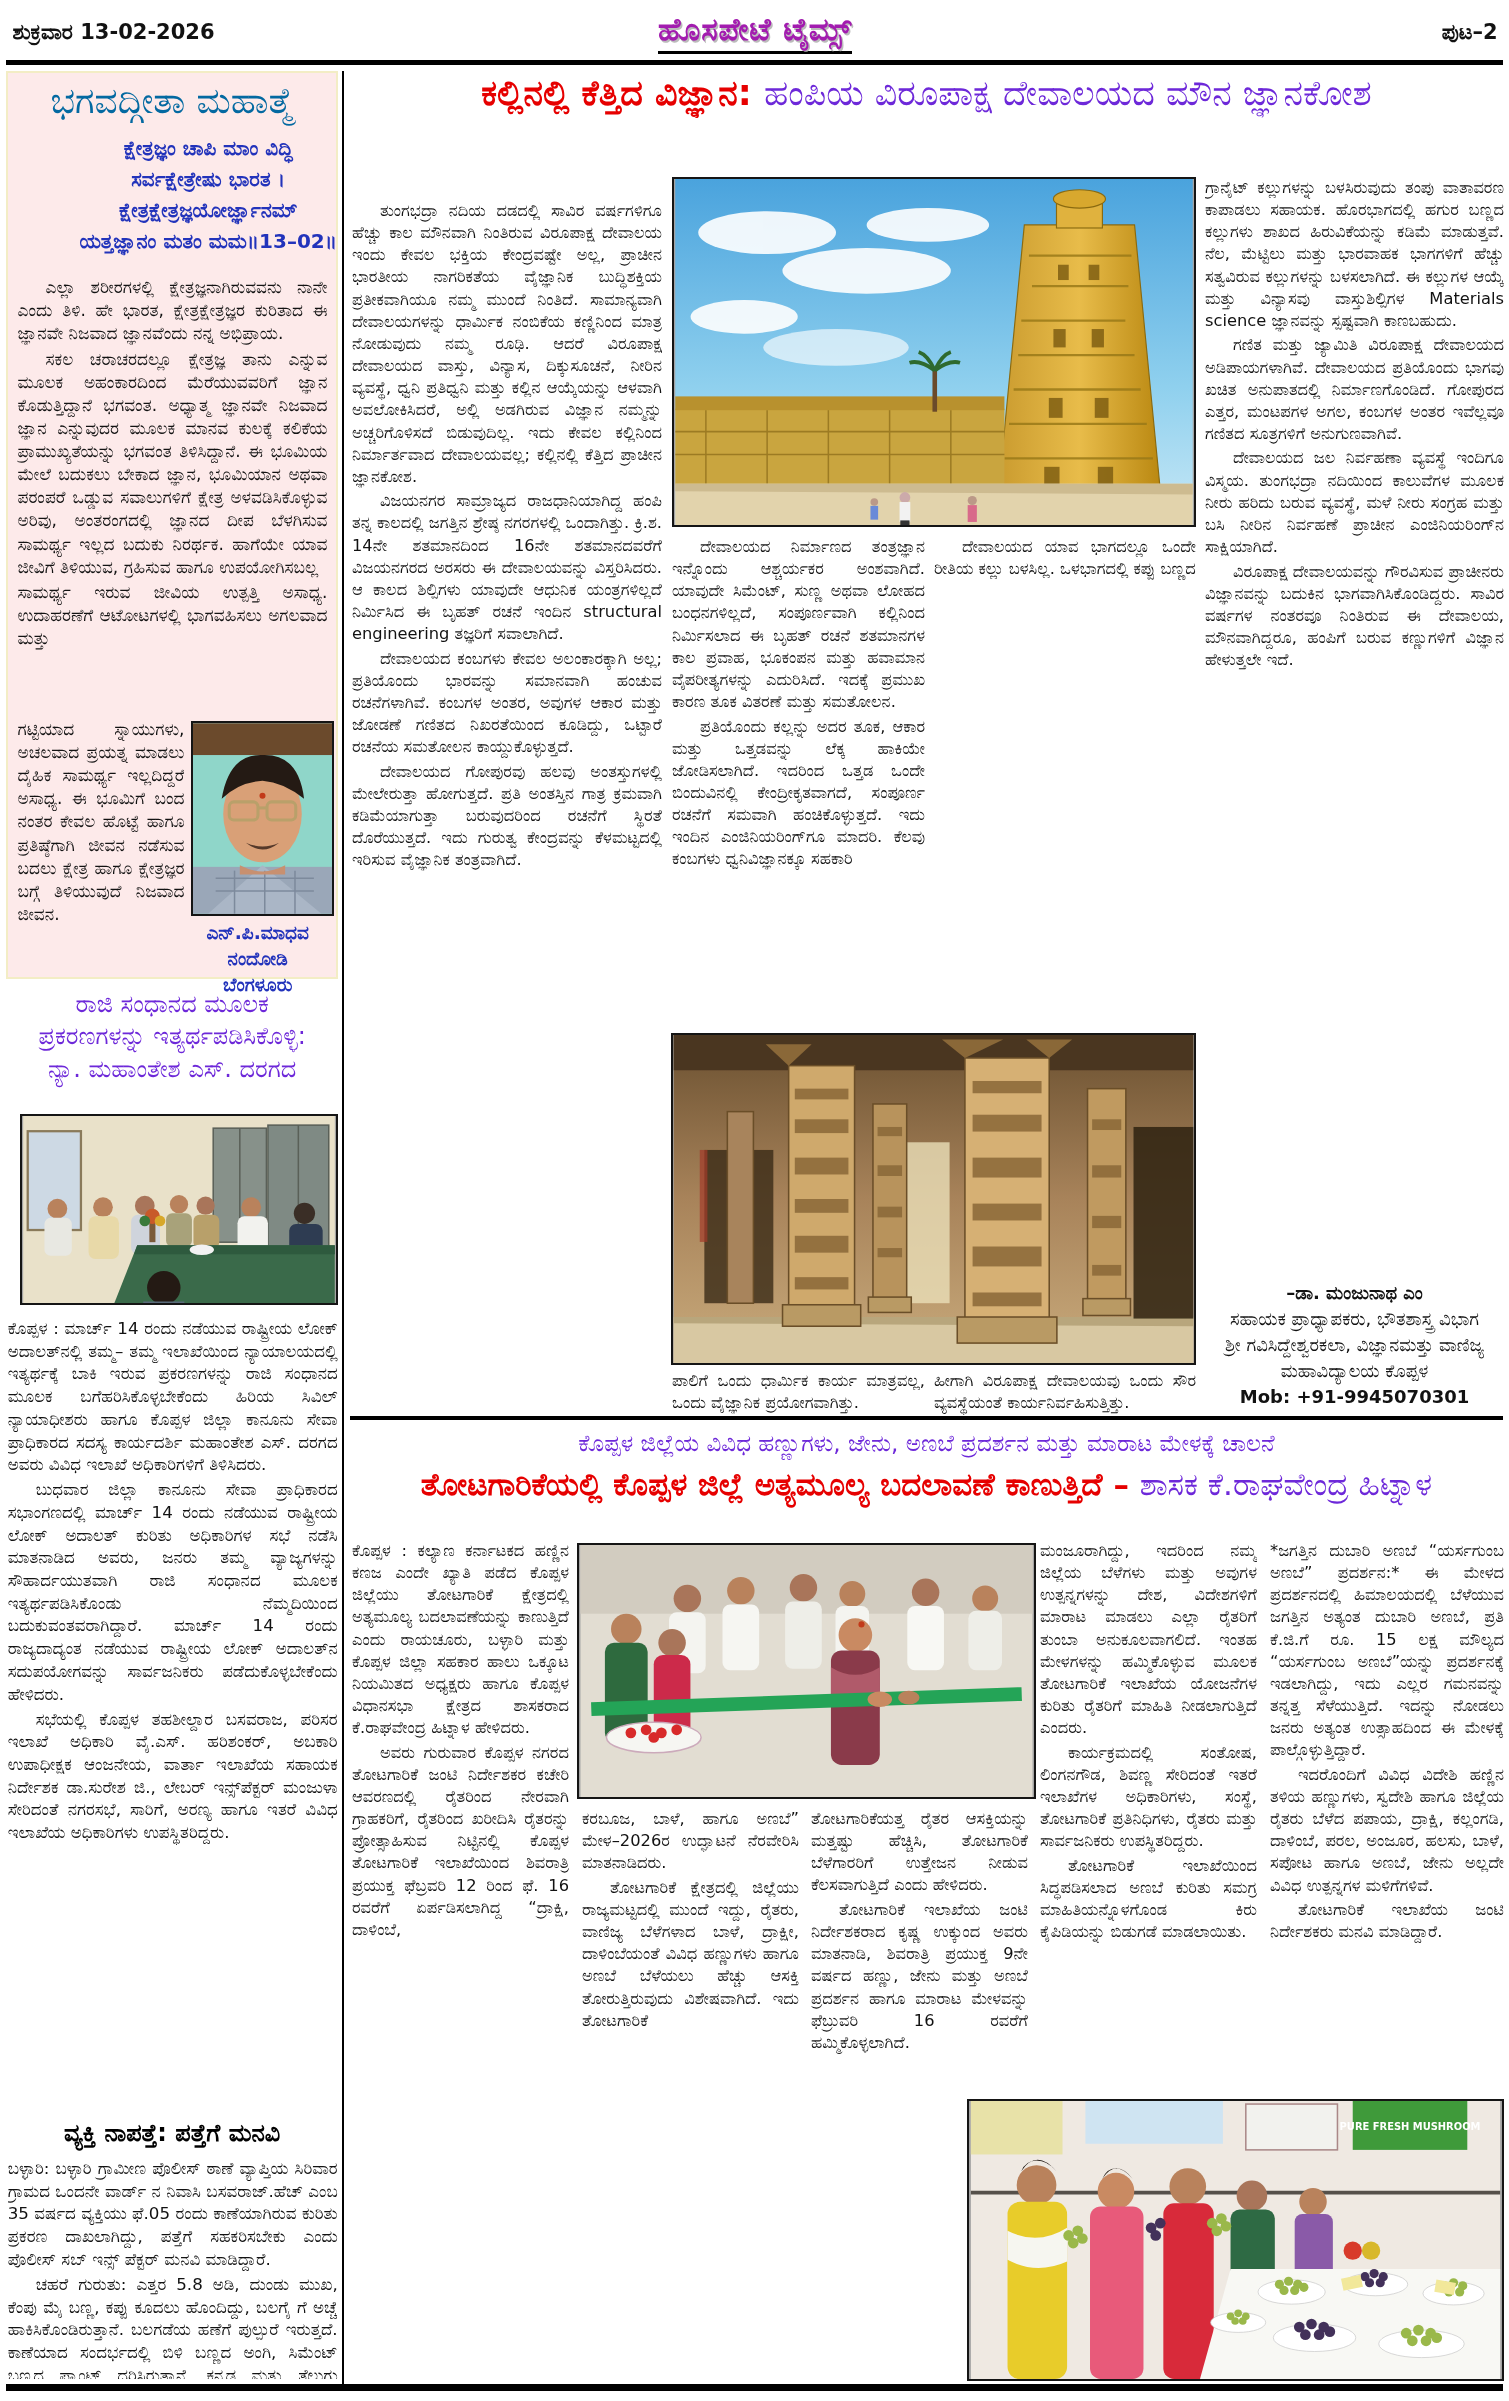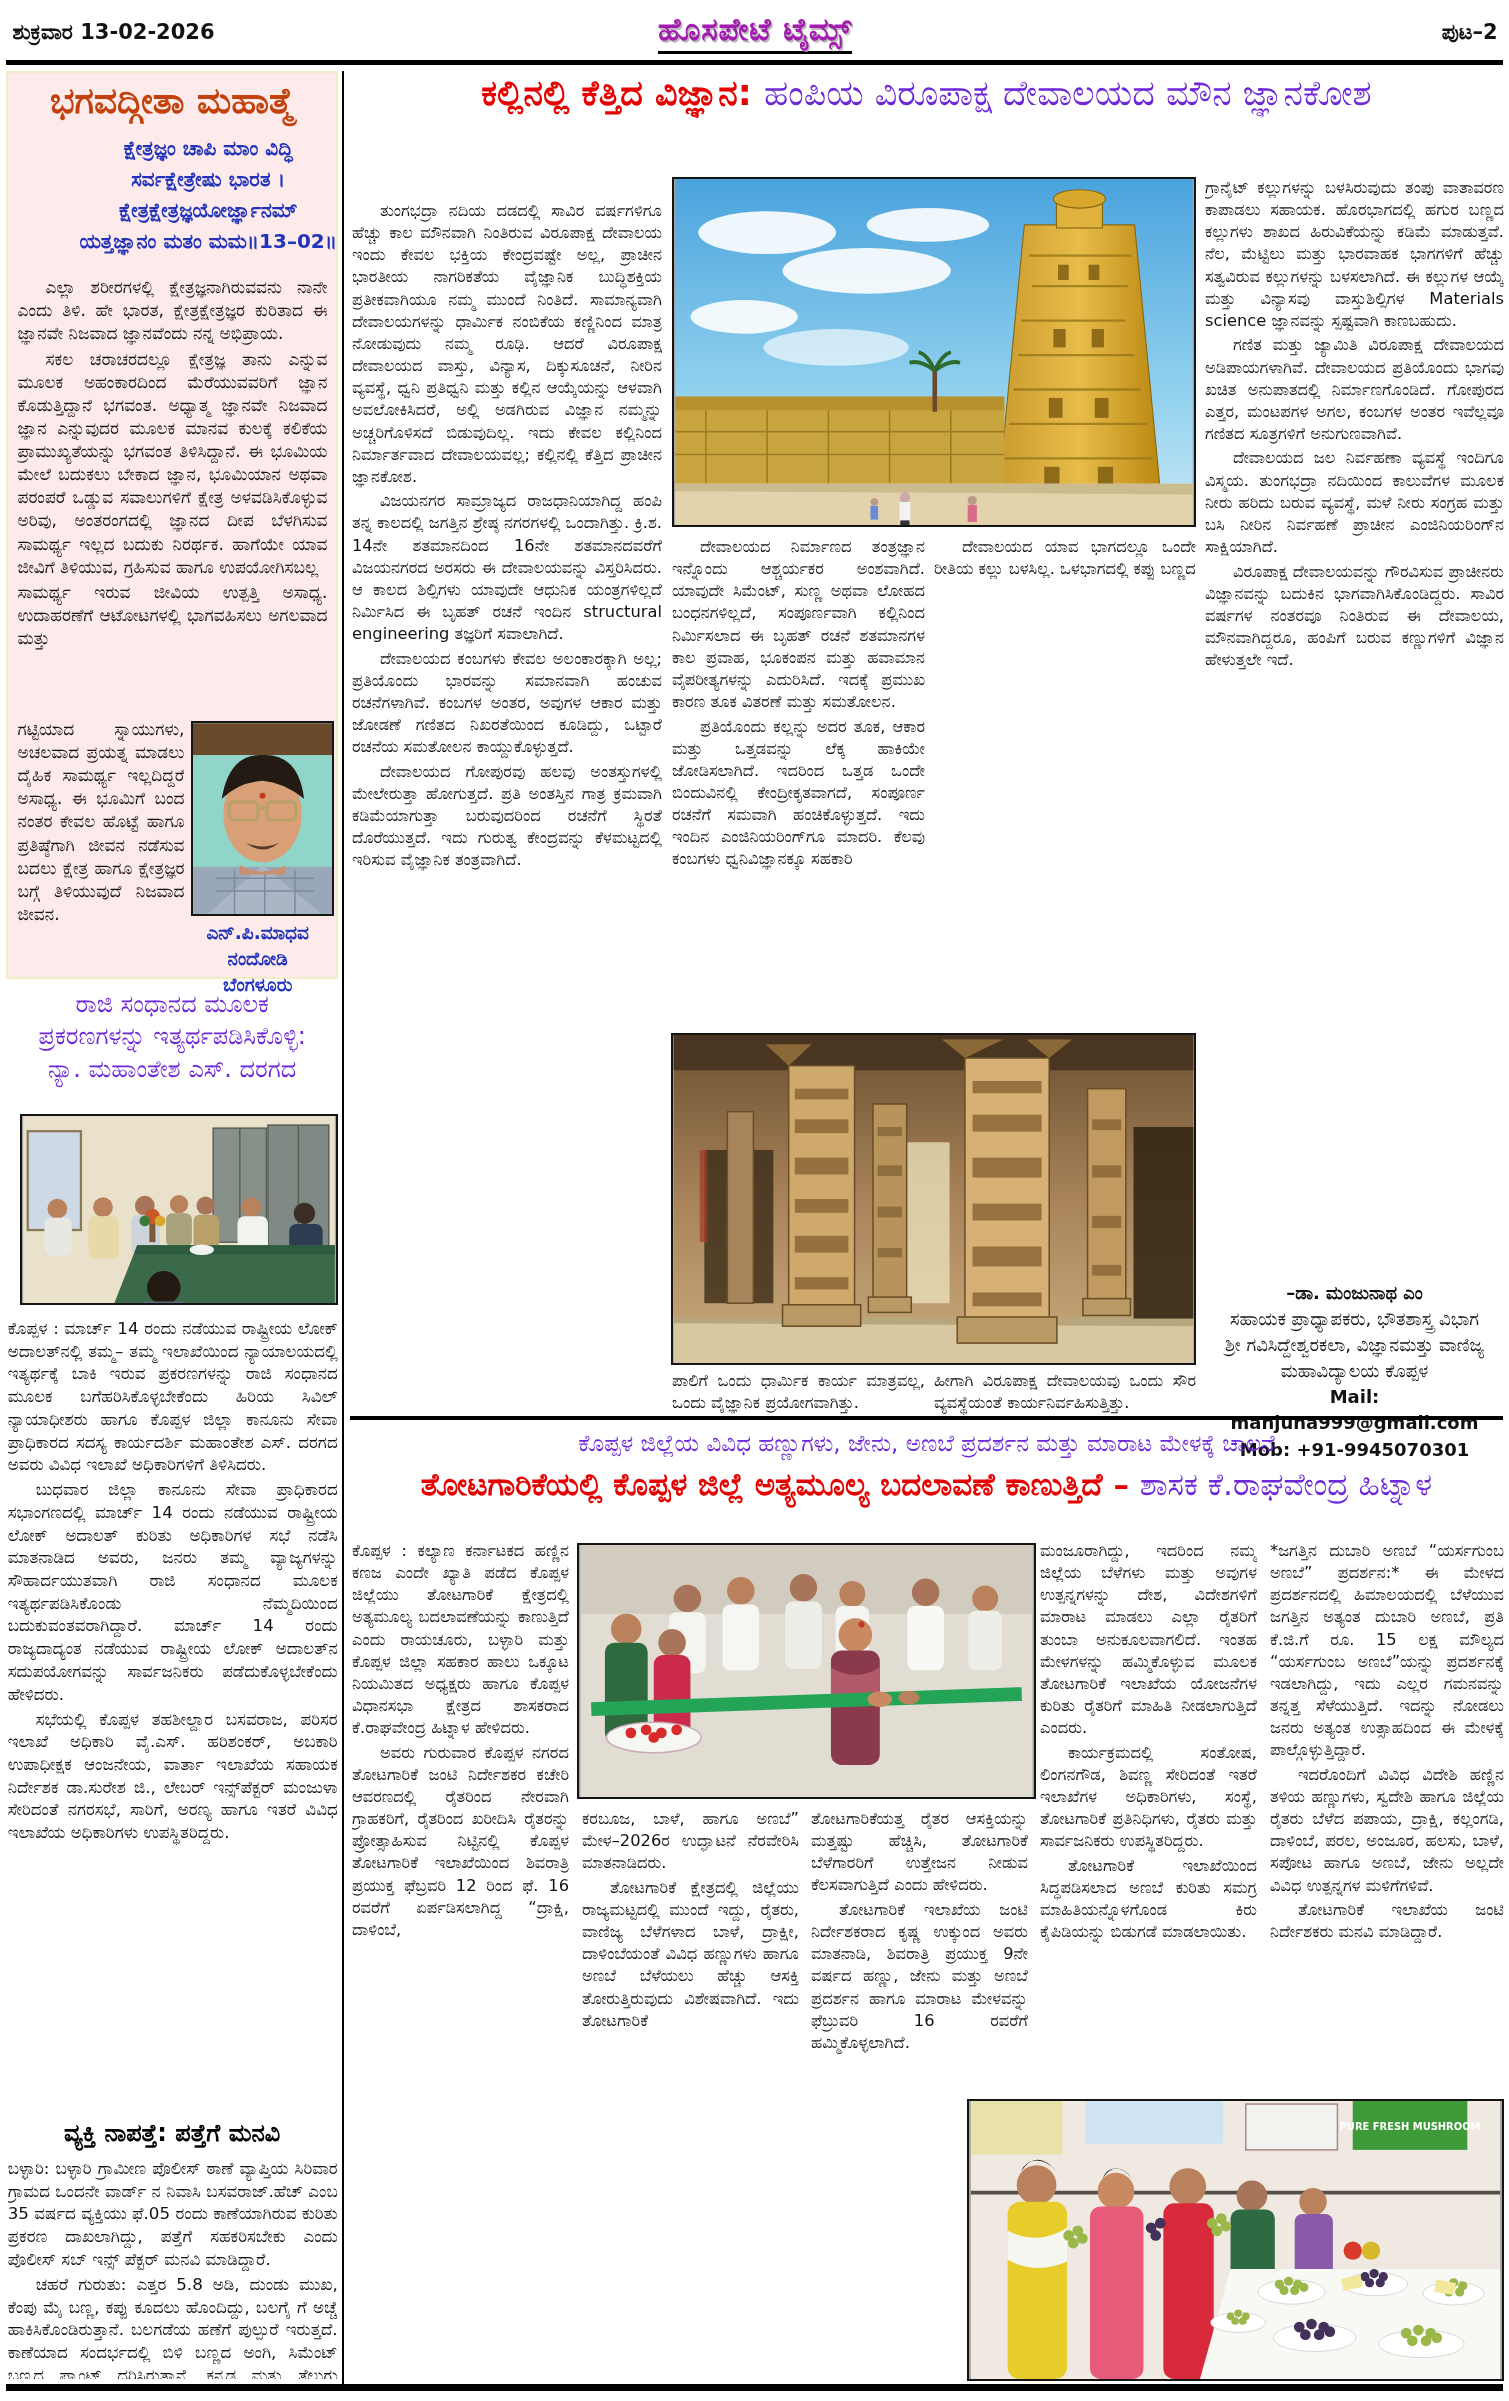--- a/index.html
+++ b/index.html
@@ -10,21 +10,21 @@
   .center{text-align:center;}
   .body-text{font-size:16.3px;line-height:1.36;text-align:justify;overflow:hidden;}
   .body-text p{margin:0 0 2.3px 0;text-indent:28px;}
   .body-text p.noindent{text-indent:0;}
   .photo{position:absolute;border:2.3px solid #151515;box-sizing:border-box;overflow:hidden;background:#a3a3a3;}
   .photo svg{display:block;width:100%;height:100%;}
   .masthead{font-weight:bold;font-size:31px;letter-spacing:0.8px;color:#a21caf;
             text-shadow:1.5px 1.5px 0 #bbb;border-bottom:3.1px solid #000;padding-bottom:4px;}
   .dateline{font-weight:bold;font-size:21px;}
   .pinkbox{position:absolute;background:#fdeaea;border:2.3px solid #f3edc5;box-sizing:border-box;}
-  .gita-head{color:#c2410c;font-weight:bold;font-size:36px;line-height:1.1;}
+  .gita-head{color:#0369a1;font-weight:normal;font-size:36px;line-height:1.1;}
   .verse{color:#2233bb;font-weight:bold;font-size:20px;line-height:1.55;padding-left:36px;}
   .blue-head{color:#6d28d9;font-weight:normal;}
   .red-head{color:#e60000;font-weight:bold;}
   .byline-blue{color:#2233bb;font-weight:bold;font-size:18.6px;line-height:1.4;}
   .author-blk{font-size:18px;line-height:1.45;text-align:center;font-weight:bold;}
   .subhead-black{color:#000;font-weight:bold;font-size:24px;}
 </style>
 </head>
 <body>
 
@@ -322,21 +322,20 @@
     <p class="noindent">ಗ್ರಾನೈಟ್ ಕಲ್ಲುಗಳನ್ನು ಬಳಸಿರುವುದು ತಂಪು ವಾತಾವರಣ ಕಾಪಾಡಲು ಸಹಾಯಕ. ಹೊರಭಾಗದಲ್ಲಿ ಹಗುರ ಬಣ್ಣದ ಕಲ್ಲುಗಳು ಶಾಖದ ಹಿರುವಿಕೆಯನ್ನು ಕಡಿಮೆ ಮಾಡುತ್ತವೆ. ನೆಲ, ಮೆಟ್ಟಿಲು ಮತ್ತು ಭಾರವಾಹಕ ಭಾಗಗಳಿಗೆ ಹೆಚ್ಚು ಸತ್ವವಿರುವ ಕಲ್ಲುಗಳನ್ನು ಬಳಸಲಾಗಿದೆ. ಈ ಕಲ್ಲುಗಳ ಆಯ್ಕೆ ಮತ್ತು ವಿನ್ಯಾಸವು ವಾಸ್ತುಶಿಲ್ಪಿಗಳ Materials science ಜ್ಞಾನವನ್ನು ಸ್ಪಷ್ಟವಾಗಿ ಕಾಣಬಹುದು.</p>
     <p>ಗಣಿತ ಮತ್ತು ಜ್ಯಾಮಿತಿ ವಿರೂಪಾಕ್ಷ ದೇವಾಲಯದ ಅಡಿಪಾಯಗಳಾಗಿವೆ. ದೇವಾಲಯದ ಪ್ರತಿಯೊಂದು ಭಾಗವು ಖಚಿತ ಅನುಪಾತದಲ್ಲಿ ನಿರ್ಮಾಣಗೊಂಡಿದೆ. ಗೋಪುರದ ಎತ್ತರ, ಮಂಟಪಗಳ ಅಗಲ, ಕಂಬಗಳ ಅಂತರ ಇವೆಲ್ಲವೂ ಗಣಿತದ ಸೂತ್ರಗಳಿಗೆ ಅನುಗುಣವಾಗಿವೆ.</p>
     <p>ದೇವಾಲಯದ ಜಲ ನಿರ್ವಹಣಾ ವ್ಯವಸ್ಥೆ ಇಂದಿಗೂ ವಿಸ್ಮಯ. ತುಂಗಭದ್ರಾ ನದಿಯಿಂದ ಕಾಲುವೆಗಳ ಮೂಲಕ ನೀರು ಹರಿದು ಬರುವ ವ್ಯವಸ್ಥೆ, ಮಳೆ ನೀರು ಸಂಗ್ರಹ ಮತ್ತು ಬಸಿ ನೀರಿನ ನಿರ್ವಹಣೆ ಪ್ರಾಚೀನ ಎಂಜಿನಿಯರಿಂಗ್‌ನ ಸಾಕ್ಷಿಯಾಗಿದೆ.</p>
     <p>ವಿರೂಪಾಕ್ಷ ದೇವಾಲಯವನ್ನು ಗೌರವಿಸುವ ಪ್ರಾಚೀನರು ವಿಜ್ಞಾನವನ್ನು ಬದುಕಿನ ಭಾಗವಾಗಿಸಿಕೊಂಡಿದ್ದರು. ಸಾವಿರ ವರ್ಷಗಳ ನಂತರವೂ ನಿಂತಿರುವ ಈ ದೇವಾಲಯ, ಮೌನವಾಗಿದ್ದರೂ, ಹಂಪಿಗೆ ಬರುವ ಕಣ್ಣುಗಳಿಗೆ ವಿಜ್ಞಾನ ಹೇಳುತ್ತಲೇ ಇದೆ.</p>
   </div>
   <div class="abs author-blk" style="left:1205px;top:1280px;width:299px;">
     <div>–ಡಾ. ಮಂಜುನಾಥ ಎಂ</div>
     <div style="font-weight:normal;">ಸಹಾಯಕ ಪ್ರಾಧ್ಯಾಪಕರು, ಭೌತಶಾಸ್ತ್ರ ವಿಭಾಗ</div>
     <div style="font-weight:normal;">ಶ್ರೀ ಗವಿಸಿದ್ದೇಶ್ವರಕಲಾ, ವಿಜ್ಞಾನಮತ್ತು ವಾಣಿಜ್ಯ</div>
     <div style="font-weight:normal;">ಮಹಾವಿದ್ಯಾಲಯ ಕೊಪ್ಪಳ</div>
-    <div>Mail: manjuna999@gmail.com</div>
     <div>Mob: +91-9945070301</div>
   </div>
 
   <div class="rule" style="left:350px;top:1416px;width:1153px;height:3.9px;"></div>
 
   <div class="abs blue-head center" style="left:350px;top:1430px;width:1153px;font-size:23px;">ಕೊಪ್ಪಳ ಜಿಲ್ಲೆಯ ವಿವಿಧ ಹಣ್ಣುಗಳು, ಜೇನು, ಅಣಬೆ ಪ್ರದರ್ಶನ ಮತ್ತು ಮಾರಾಟ ಮೇಳಕ್ಕೆ ಚಾಲನೆ</div>
   <div class="abs center" style="left:350px;top:1466px;width:1153px;font-size:31px;font-weight:bold;line-height:1.2;">
     <span class="red-head">ತೋಟಗಾರಿಕೆಯಲ್ಲಿ ಕೊಪ್ಪಳ ಜಿಲ್ಲೆ ಅತ್ಯಮೂಲ್ಯ ಬದಲಾವಣೆ ಕಾಣುತ್ತಿದೆ – </span><span class="blue-head">ಶಾಸಕ ಕೆ.ರಾಘವೇಂದ್ರ ಹಿಟ್ನಾಳ</span>
   </div>
 

